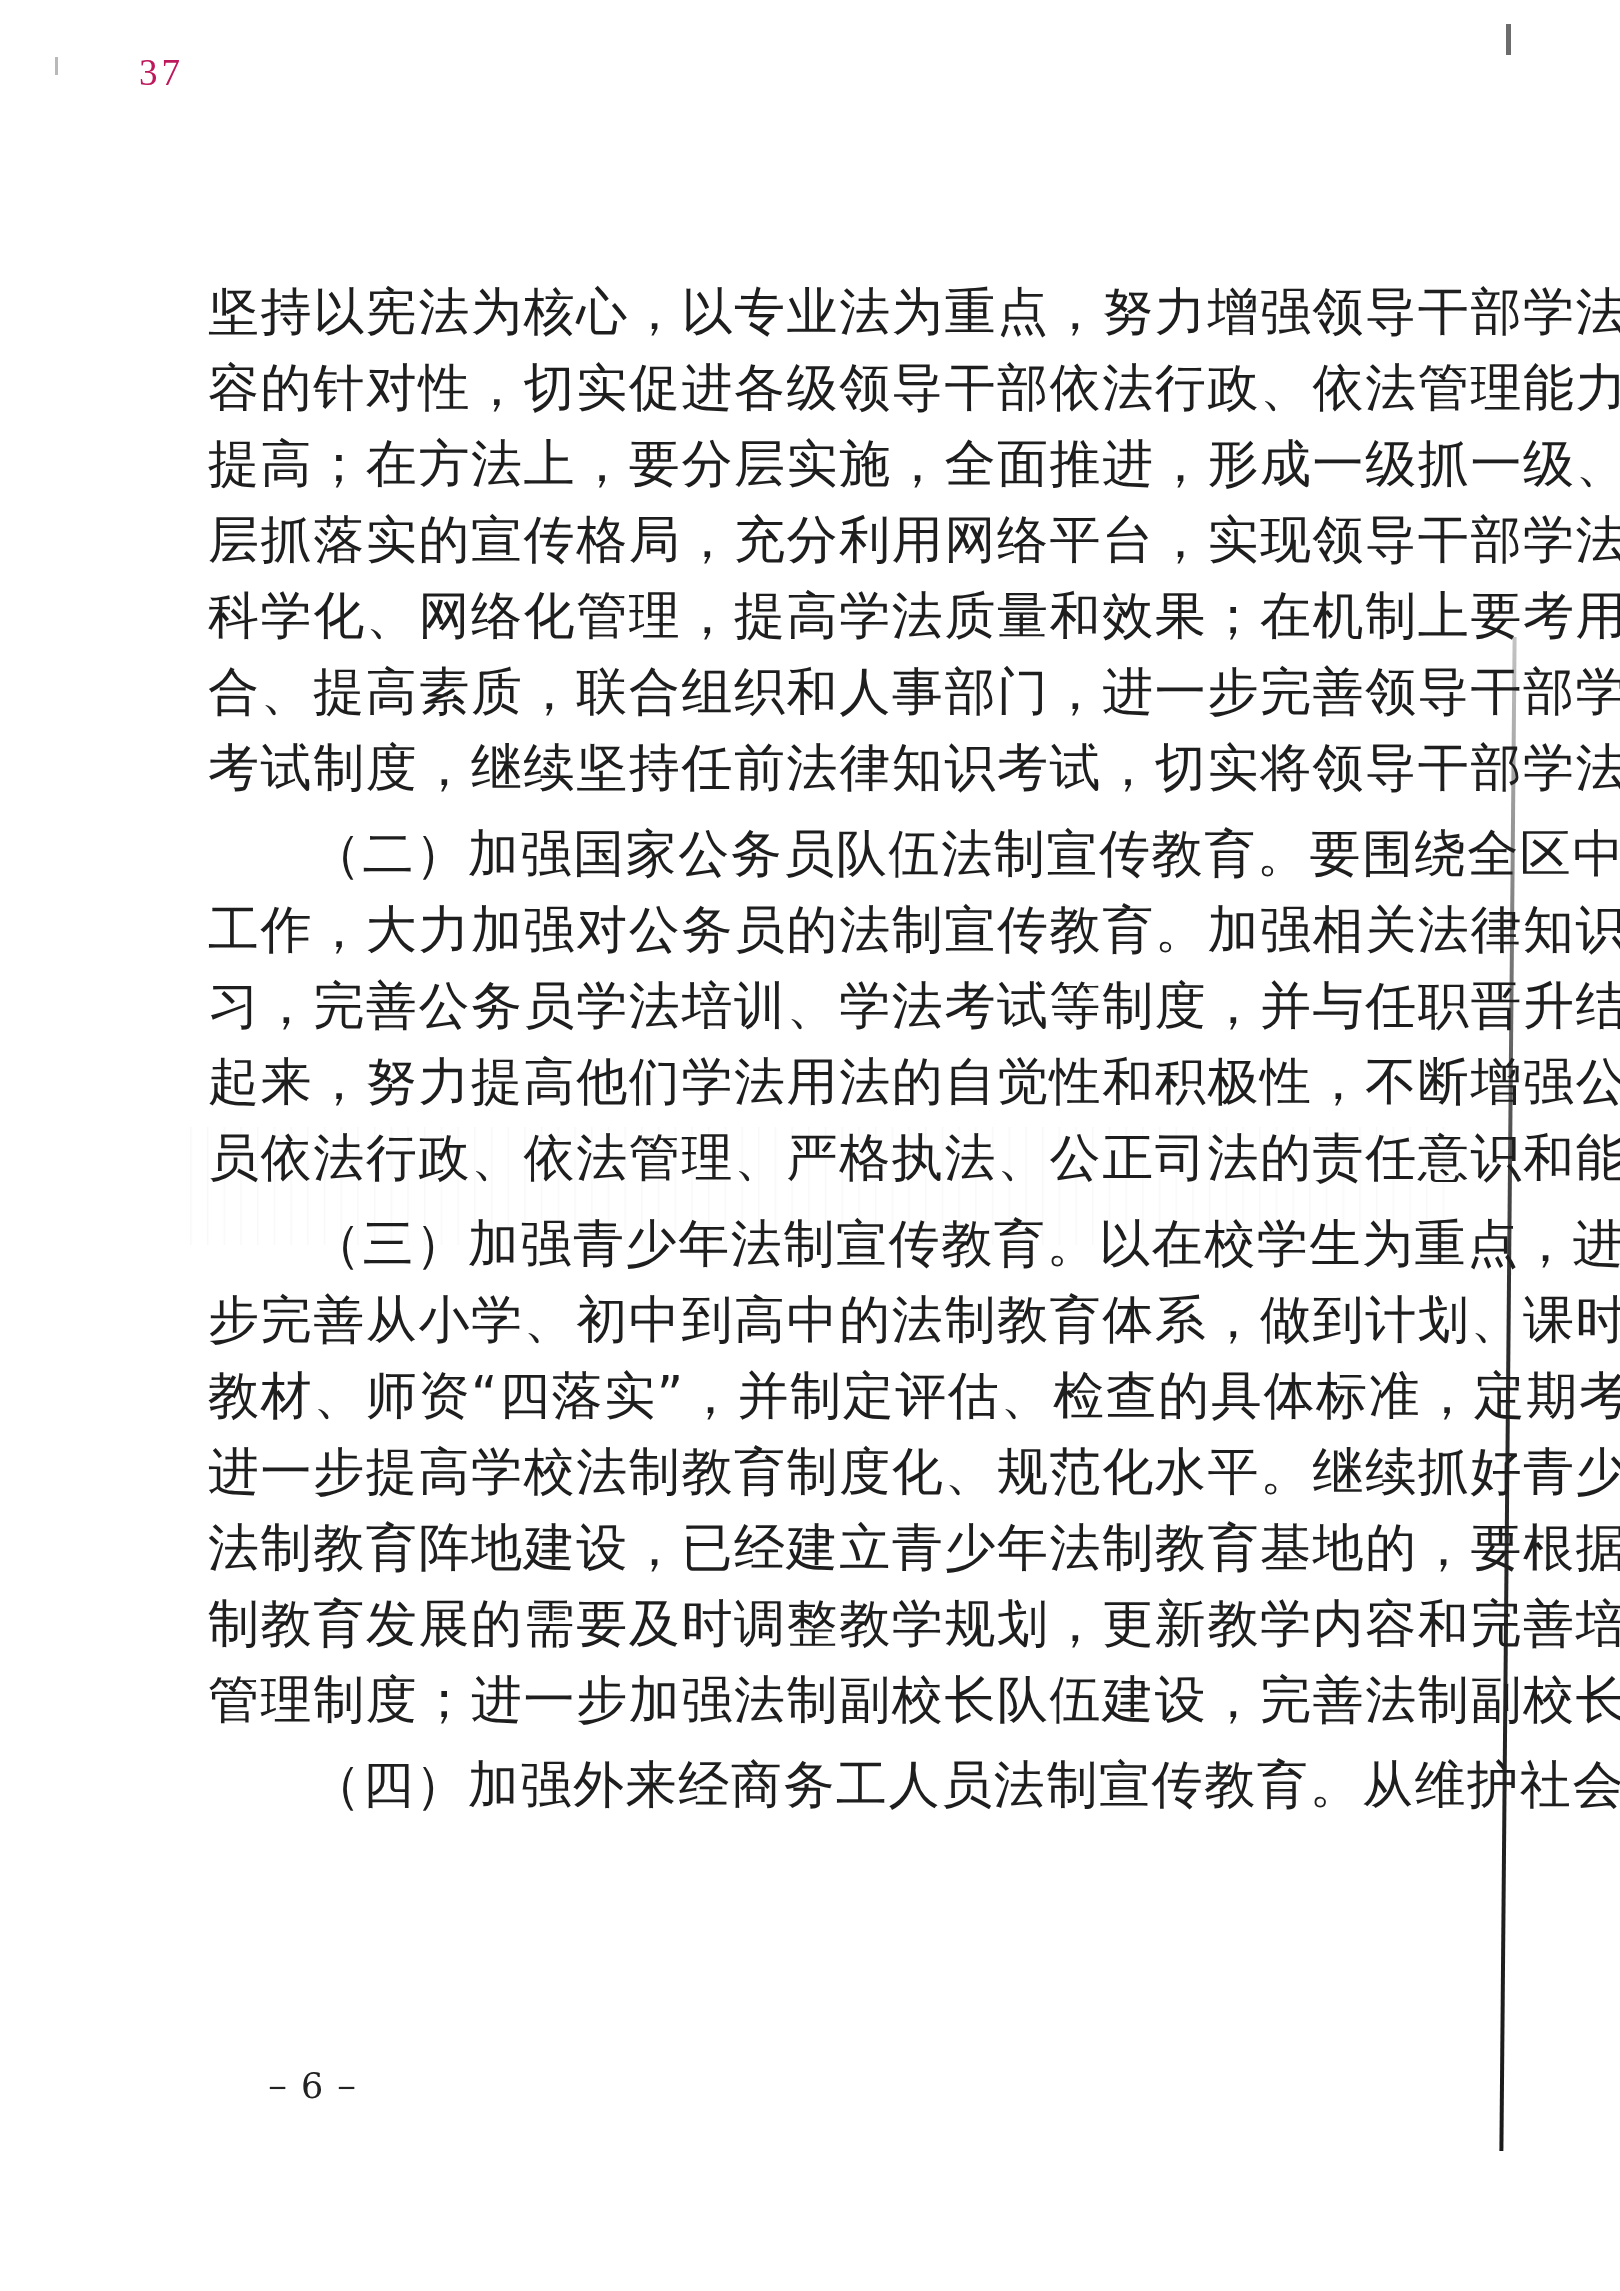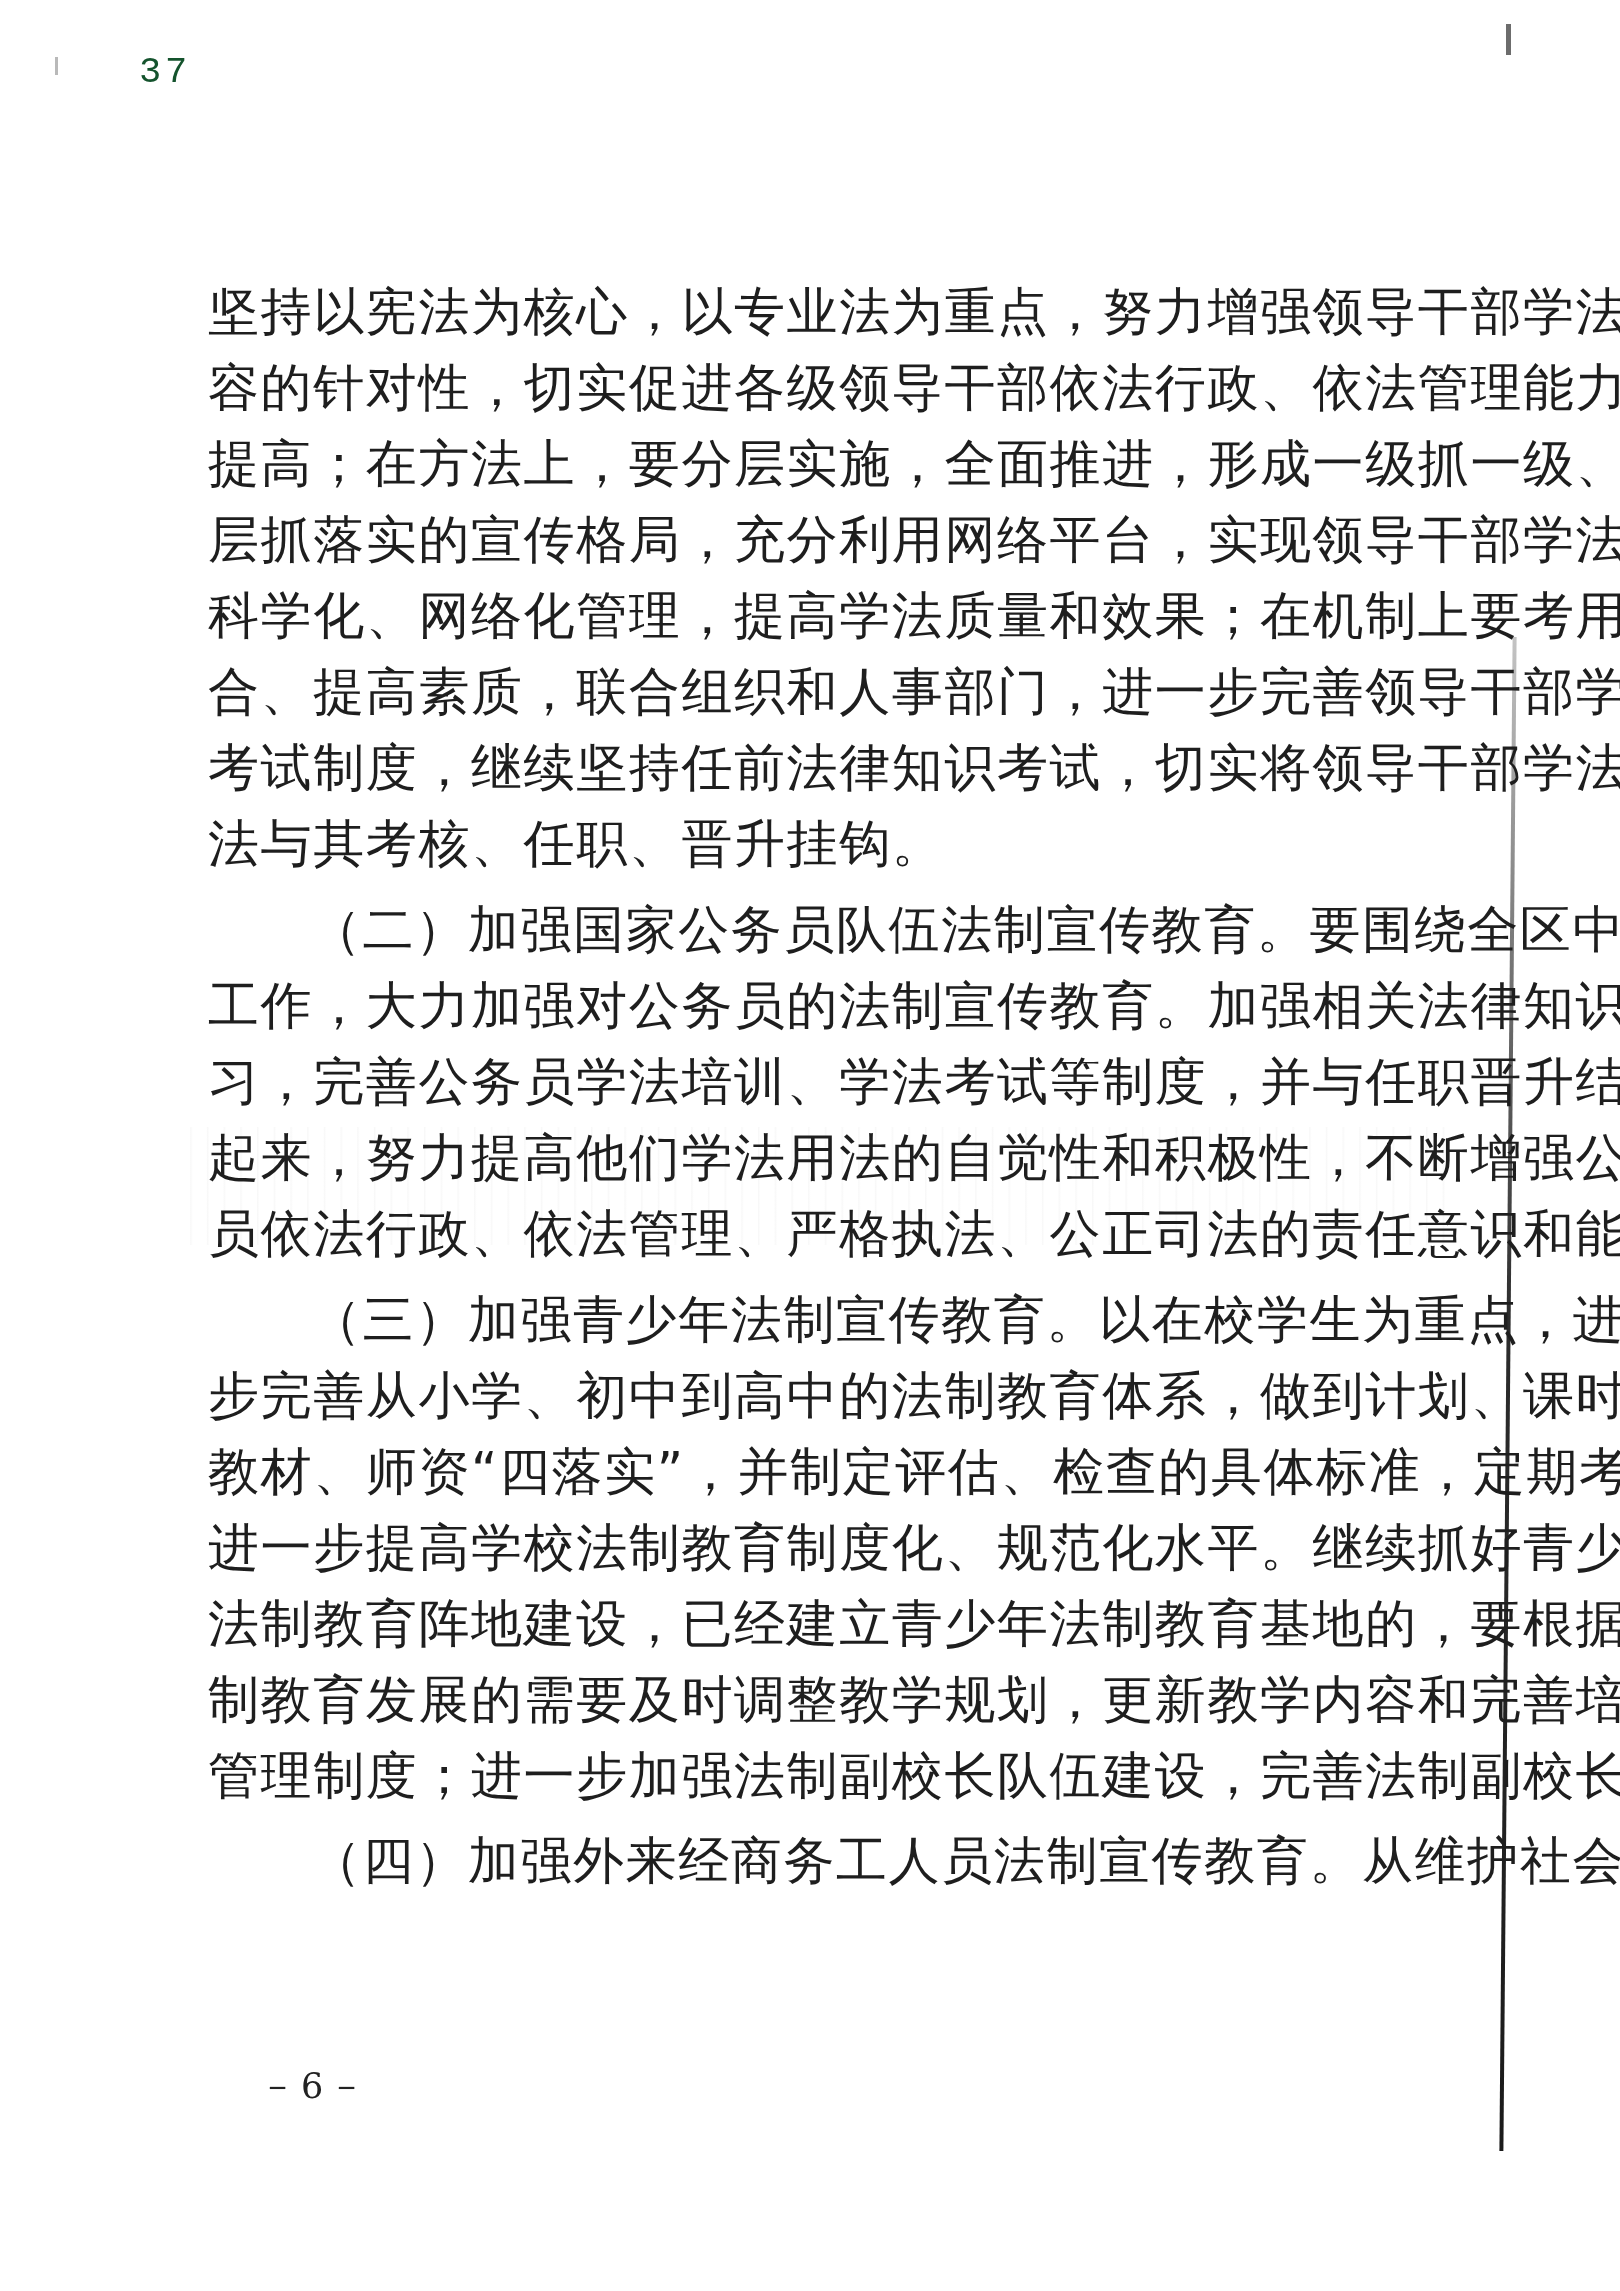--- a/index.html
+++ b/index.html
@@ -12,24 +12,24 @@
       height: 2292px;
       position: relative;
       overflow: hidden;
       font-family: "DejaVu Sans", sans-serif;
       color: #1e1e1e;
     }
     .page-mark {
       position: absolute;
       left: 139px;
       top: 51px;
-      font-family: Liberation Mono, monospace;
+      font-family: Liberation Serif, serif;
       font-size: 37px;
       letter-spacing: 3.9px;
-      color: #14532d;
+      color: #be185d;
       text-align: right;
     }
     .scan-speck {
       position: absolute;
       left: 55px;
       top: 57px;
       width: 2.9px;
       height: 17.6px;
       background: #8a8a8a;
       opacity: 0.6;
@@ -105,21 +105,20 @@
 <div class="noise-band"></div>
 
 <div class="body-text">
   <span class="line">坚持以宪法为核心，以专业法为重点，努力增强领导干部学法内</span>
   <span class="line">容的针对性，切实促进各级领导干部依法行政、依法管理能力的</span>
   <span class="line">提高；在方法上，要分层实施，全面推进，形成一级抓一级、层</span>
   <span class="line">层抓落实的宣传格局，充分利用网络平台，实现领导干部学法的</span>
   <span class="line">科学化、网络化管理，提高学法质量和效果；在机制上要考用结</span>
   <span class="line">合、提高素质，联合组织和人事部门，进一步完善领导干部学法</span>
   <span class="line">考试制度，继续坚持任前法律知识考试，切实将领导干部学法用</span>
-  <span class="line last">法与其考核、任职、晋升挂钩。</span>
   <span class="line indent gap">（二）加强国家公务员队伍法制宣传教育。要围绕全区中心</span>
   <span class="line">工作，大力加强对公务员的法制宣传教育。加强相关法律知识学</span>
   <span class="line">习，完善公务员学法培训、学法考试等制度，并与任职晋升结合</span>
   <span class="line">起来，努力提高他们学法用法的自觉性和积极性，不断增强公务</span>
   <span class="line">员依法行政、依法管理、严格执法、公正司法的责任意识和能力。</span>
   <span class="line indent gap">（三）加强青少年法制宣传教育。以在校学生为重点，进一</span>
   <span class="line">步完善从小学、初中到高中的法制教育体系，做到计划、课时、</span>
   <span class="line">教材、师资“四落实”，并制定评估、检查的具体标准，定期考核，</span>
   <span class="line">进一步提高学校法制教育制度化、规范化水平。继续抓好青少年</span>
   <span class="line">法制教育阵地建设，已经建立青少年法制教育基地的，要根据法</span>

